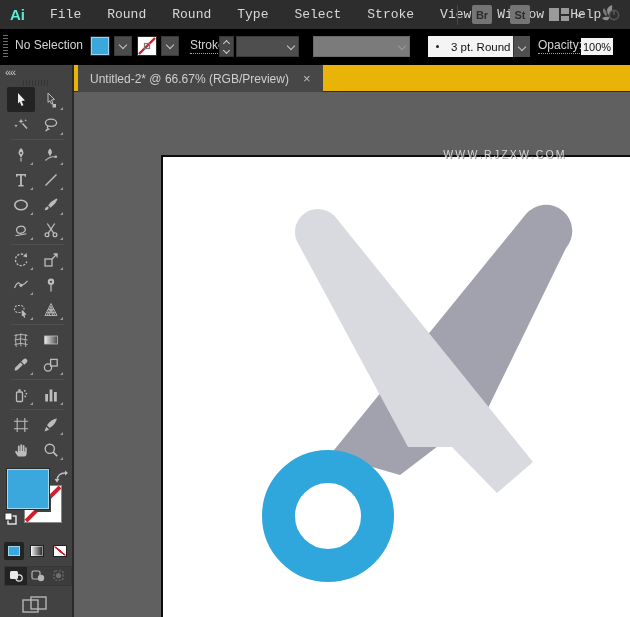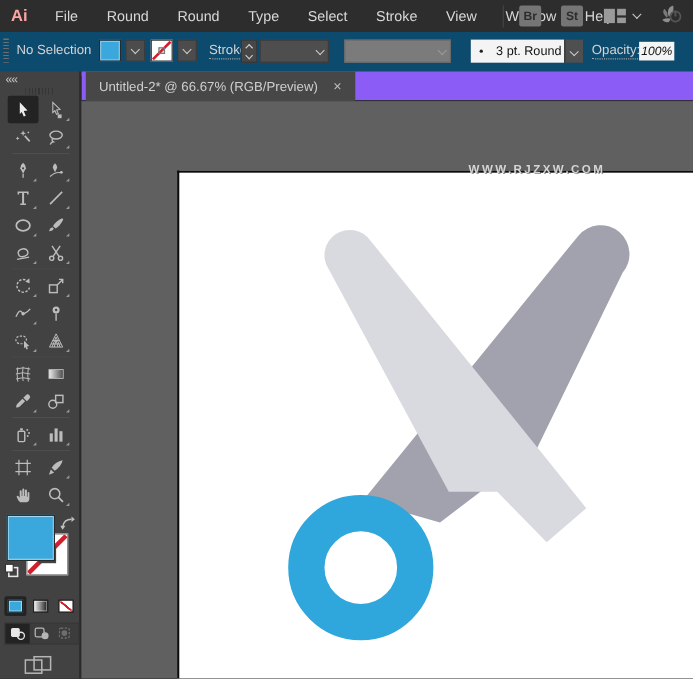--- a/index.html
+++ b/index.html
@@ -3,35 +3,35 @@
 <meta charset="utf-8">
 <style>
   html,body{margin:0;padding:0;background:#2e2e2e;}
   *{box-sizing:border-box;}
   .app{position:relative;width:630px;height:617px;overflow:hidden;
        font-family:"Liberation Sans",sans-serif;background:#2e2e2e;color:#d6d6d6;}
 
   
   .menubar{position:absolute;left:0;top:0;width:630px;height:29px;background:#2d2d2d;
            display:flex;align-items:center;font-size:13px;}
-  .ai-logo{font-weight:bold;font-size:15px;color:#fca5a5;margin:0 12px 0 10px;}
-  .menu-items{display:flex;align-items:center;}
+  .ai-logo{font-weight:bold;font-size:15px;color:#5eead4;margin:0 12px 0 10px;}
+  .menu-items{display:flex;align-items:center;font-family:Liberation Mono, monospace;}
   .menu-item{padding:0 13px;color:#d8d8d8;cursor:default;}
   .mb-right{position:absolute;right:8px;top:0;height:29px;display:flex;align-items:center;}
   .mb-sep{width:1px;height:20px;background:#474747;margin-right:14px;}
   .quick-btn{width:20px;height:19px;background:#757575;color:#2d2d2d;font-weight:bold;
              font-size:11px;display:flex;align-items:center;justify-content:center;
              border-radius:2px;margin-right:18px;}
   .ws-icon{margin-right:6px;display:flex;align-items:center;}
   .chev{width:6px;height:6px;border-right:1.6px solid #c8c8c8;border-bottom:1.6px solid #c8c8c8;
         transform:rotate(45deg);display:inline-block;}
   .mb-chev{margin-right:16px;margin-top:-3px;}
 
   
-  .controlbar{position:absolute;left:0;top:29px;width:630px;height:40px;background:#0c4a6e;
+  .controlbar{position:absolute;left:0;top:29px;width:630px;height:40px;background:#000000;
               border-bottom:3px solid #f0abfc;font-size:12px;}
   .cb-grip{position:absolute;left:3px;top:6px;width:5px;height:22px;
            background:repeating-linear-gradient(180deg,#6e6e6e 0 1px,transparent 1px 3px);}
   .cb-label{position:absolute;top:9px;color:#d4d4d4;}
   .dotted{border-bottom:1px dotted #a5a5a5;padding-bottom:1px;}
   .swatch-well{position:absolute;top:7px;width:20px;height:20px;border:1px solid #2a2a2a;
                box-shadow:inset 0 0 0 1px rgba(255,255,255,.5);}
   .ddbtn{position:absolute;top:7px;width:18px;height:20px;background:#4c4c4c;
          border:1px solid #3a3a3a;display:flex;align-items:center;justify-content:center;}
   .ddbtn .chev{margin-top:-2px;}
@@ -48,28 +48,28 @@
   .profile-dd{position:absolute;left:313px;top:7px;width:97px;height:21px;background:#7b7b7b;
               border:1px solid #6a6a6a;}
   .profile-dd .chev{position:absolute;right:4px;top:6px;border-color:#9b9b9b;}
   .brush-dd{position:absolute;left:428px;top:7px;width:102px;height:21px;display:flex;}
   .brush-face{width:85px;height:100%;background:#f4f4f4;color:#111;display:flex;
               align-items:center;font-size:11.5px;}
   .brush-dot{width:3px;height:3px;border-radius:50%;background:#222;margin:0 12px 0 8px;}
   .brush-chev{width:17px;height:100%;background:#4f4f4f;border-left:1px solid #333;
               display:flex;align-items:center;justify-content:center;}
   .opacity-box{position:absolute;left:581px;top:9px;width:32px;height:17px;background:#f4f4f4;
-               color:#111;font-size:11px;display:flex;align-items:center;justify-content:center;font-style:italic;}
+               color:#111;font-size:11px;display:flex;align-items:center;justify-content:center;}
 
   
   .main{position:absolute;left:0;top:65px;width:630px;height:552px;display:flex;}
   .toolbar{width:74px;height:552px;background:#424242;border-right:2px solid #2a2a2a;
            position:relative;flex:none;}
   .right-zone{flex:1;display:flex;flex-direction:column;min-width:0;}
-  .tabbar{height:27px;background:#8b5cf6;border-bottom:1px solid #2a2a2a;display:flex;}
+  .tabbar{height:27px;background:#eab308;border-bottom:1px solid #2a2a2a;display:flex;}
   .doc-tab{margin-left:4px;height:27px;background:#474747;color:#cfcfcf;font-size:12px;
            display:flex;align-items:center;padding:0 12px;}
   .tab-close{margin-left:14px;color:#bdbdbd;font-size:13px;line-height:1;}
 
   
   .tb-head{height:13px;display:flex;align-items:center;padding-left:5px;color:#c8c8c8;
            font-size:11px;letter-spacing:-1px;}
   .tb-grip{height:9px;display:flex;justify-content:center;align-items:center;}
   .tb-grip div{width:26px;height:6px;
       background:repeating-linear-gradient(90deg,#353535 0 1px,transparent 1px 3px);}
@@ -103,22 +103,22 @@
   .screenmode{margin:10px 0 0 22px;color:#b5b5b5;}
 
   
   .canvas{flex:1;position:relative;background:#606060;overflow:hidden;}
   .artboard{position:absolute;left:87px;top:63px;width:500px;height:480px;background:#fff;
             border-top:2px solid #0d0d0d;border-left:2px solid #0d0d0d;}
   .artboard svg{position:absolute;left:-2px;top:-2px;}
   .wm-title{position:absolute;left:356px;top:26px;width:150px;text-align:center;z-index:5;
             font-size:27px;font-weight:bold;color:#f5f5f5;letter-spacing:1px;
             text-shadow:2px 2px 1px rgba(88,88,88,.95);}
-  .wm-url{position:absolute;left:352px;top:56px;width:158px;z-index:5;
-          font-size:10.5px;font-weight:bold;letter-spacing:2.2px;color:rgba(240,240,240,.82);
+  .wm-url{position:absolute;left:352px;top:56px;width:158px;text-align:center;z-index:5;
+          font-size:10.5px;font-weight:normal;letter-spacing:2.2px;color:rgba(240,240,240,.82);
           text-shadow:1px 1px 0 rgba(88,88,88,.6);}
 </style>
 </head>
 <body>
 
 <div class="app">
 
   <div class="menubar">
     <span class="ai-logo">Ai</span>
     <div class="menu-items">

